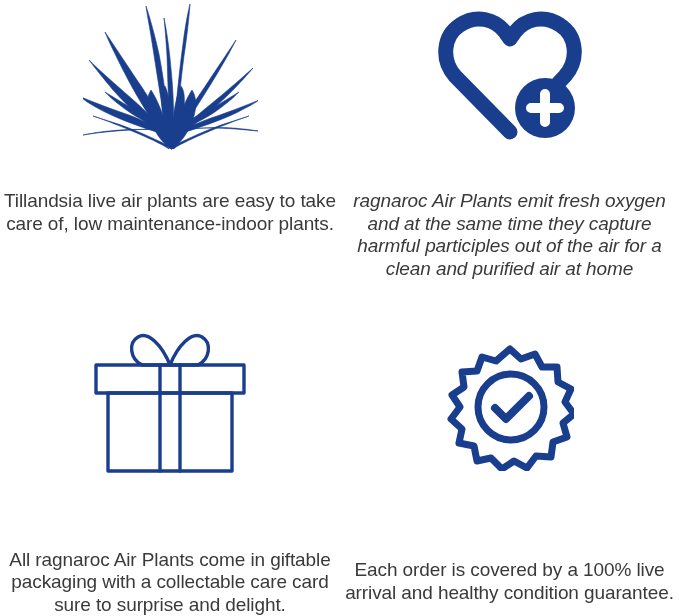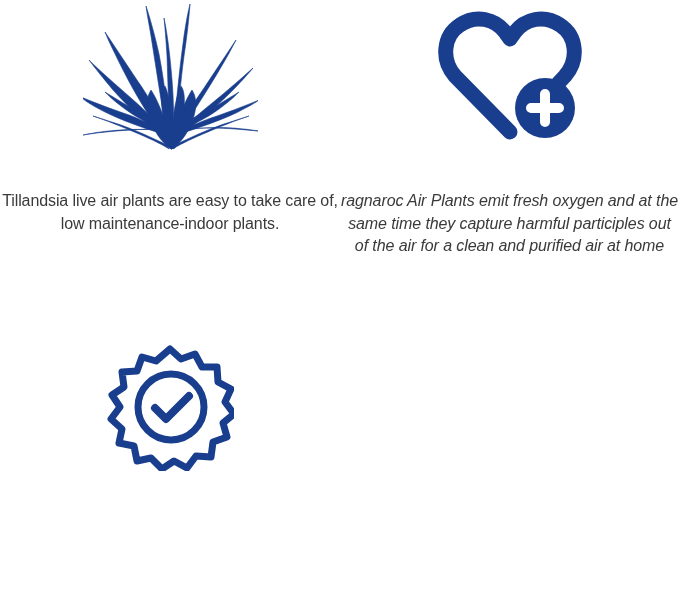--- a/index.html
+++ b/index.html
@@ -31,21 +31,21 @@
     display: flex;
     align-items: flex-end;
     justify-content: center;
     width: 100%;
   }
   .icon-wrap svg { display: block; }
 
   .caption {
     text-align: center;
     color: #3a3a3a;
-    font-size: 16px;
+    font-size: 19px;
     line-height: 22.5px;
     letter-spacing: -0.1px;
     width: 100%;
     box-sizing: border-box;
   }
 
   
   .cell-1 .icon-wrap { height: 152px; }
   .cell-1 .caption   { padding: 38px 2px 0 2px; }
 
@@ -106,29 +106,49 @@
         <g fill="none" stroke="#1a3e8e" stroke-width="15" stroke-linecap="round" stroke-linejoin="round">
           <path d="M75 130 L20 74 C6 58 8 34 25 23 C41 12 60 17 70 30 L75 37 L80 30 C90 17 109 12 125 23 C142 34 144 58 130 74 L116 89"></path>
         </g>
         <circle cx="110" cy="106" r="30" fill="#1a3e8e"></circle>
         <path d="M110 92 L110 120 M96 106 L124 106" stroke="#ffffff" stroke-width="10" stroke-linecap="round"></path>
       </svg>
     </div>
     <div class="caption">ragnaroc Air Plants emit fresh oxygen and at the same time they capture harmful participles out of the air for a clean and purified air at home</div>
   </div>
 
+  <div class="feature-cell cell-3">
+    <div class="icon-wrap">
+      <svg width="156" height="146" viewBox="0 0 156 146">
+        <g fill="none" stroke="#1a3e8e" stroke-width="3.4" stroke-linejoin="round" stroke-linecap="round">
+
+          <path d="M78 36 C70 16 56 2 46 8 C36 14 38 30 50 36 Z"></path>
+          <path d="M78 36 C86 16 100 2 110 8 C120 14 118 30 106 36 Z"></path>
+
+          <rect x="4" y="36" width="148" height="28"></rect>
+
+          <rect x="16" y="64" width="124" height="78"></rect>
+
+          <line x1="68" y1="36" x2="68" y2="142"></line>
+          <line x1="88" y1="36" x2="88" y2="142"></line>
+        </g>
+      </svg>
+    </div>
+    <div class="caption">All ragnaroc Air Plants come in giftable packaging with a collectable care card sure to surprise and delight.</div>
+  </div>
 
   <div class="feature-cell cell-4">
     <div class="icon-wrap">
       <svg width="128" height="128" viewBox="0 0 128 128">
         <g fill="none" stroke="#1a3e8e" stroke-width="7" stroke-linejoin="round" stroke-linecap="round">
 
           <path d="M64 6 L75 16 L89 11 L96 24 L111 24 L112 39 L125 46 L119 59 L128 71 L117 80 L121 94 L107 99 L105 114 L90 113 L81 125 L68 118 L56 126 L45 115 L31 118 L28 103 L13 100 L16 86 L5 76 L14 64 L6 52 L18 44 L16 29 L31 28 L36 14 L50 18 Z"></path>
 
           <circle cx="65" cy="64" r="33"></circle>
 
           <path d="M49 65 L60 76 L83 53" stroke-width="8"></path>
         </g>
       </svg>
     </div>
+    <div class="caption">Each order is covered by a 100% live arrival and healthy condition guarantee.</div>
   </div>
 
 </div>
 
 </body></html>

